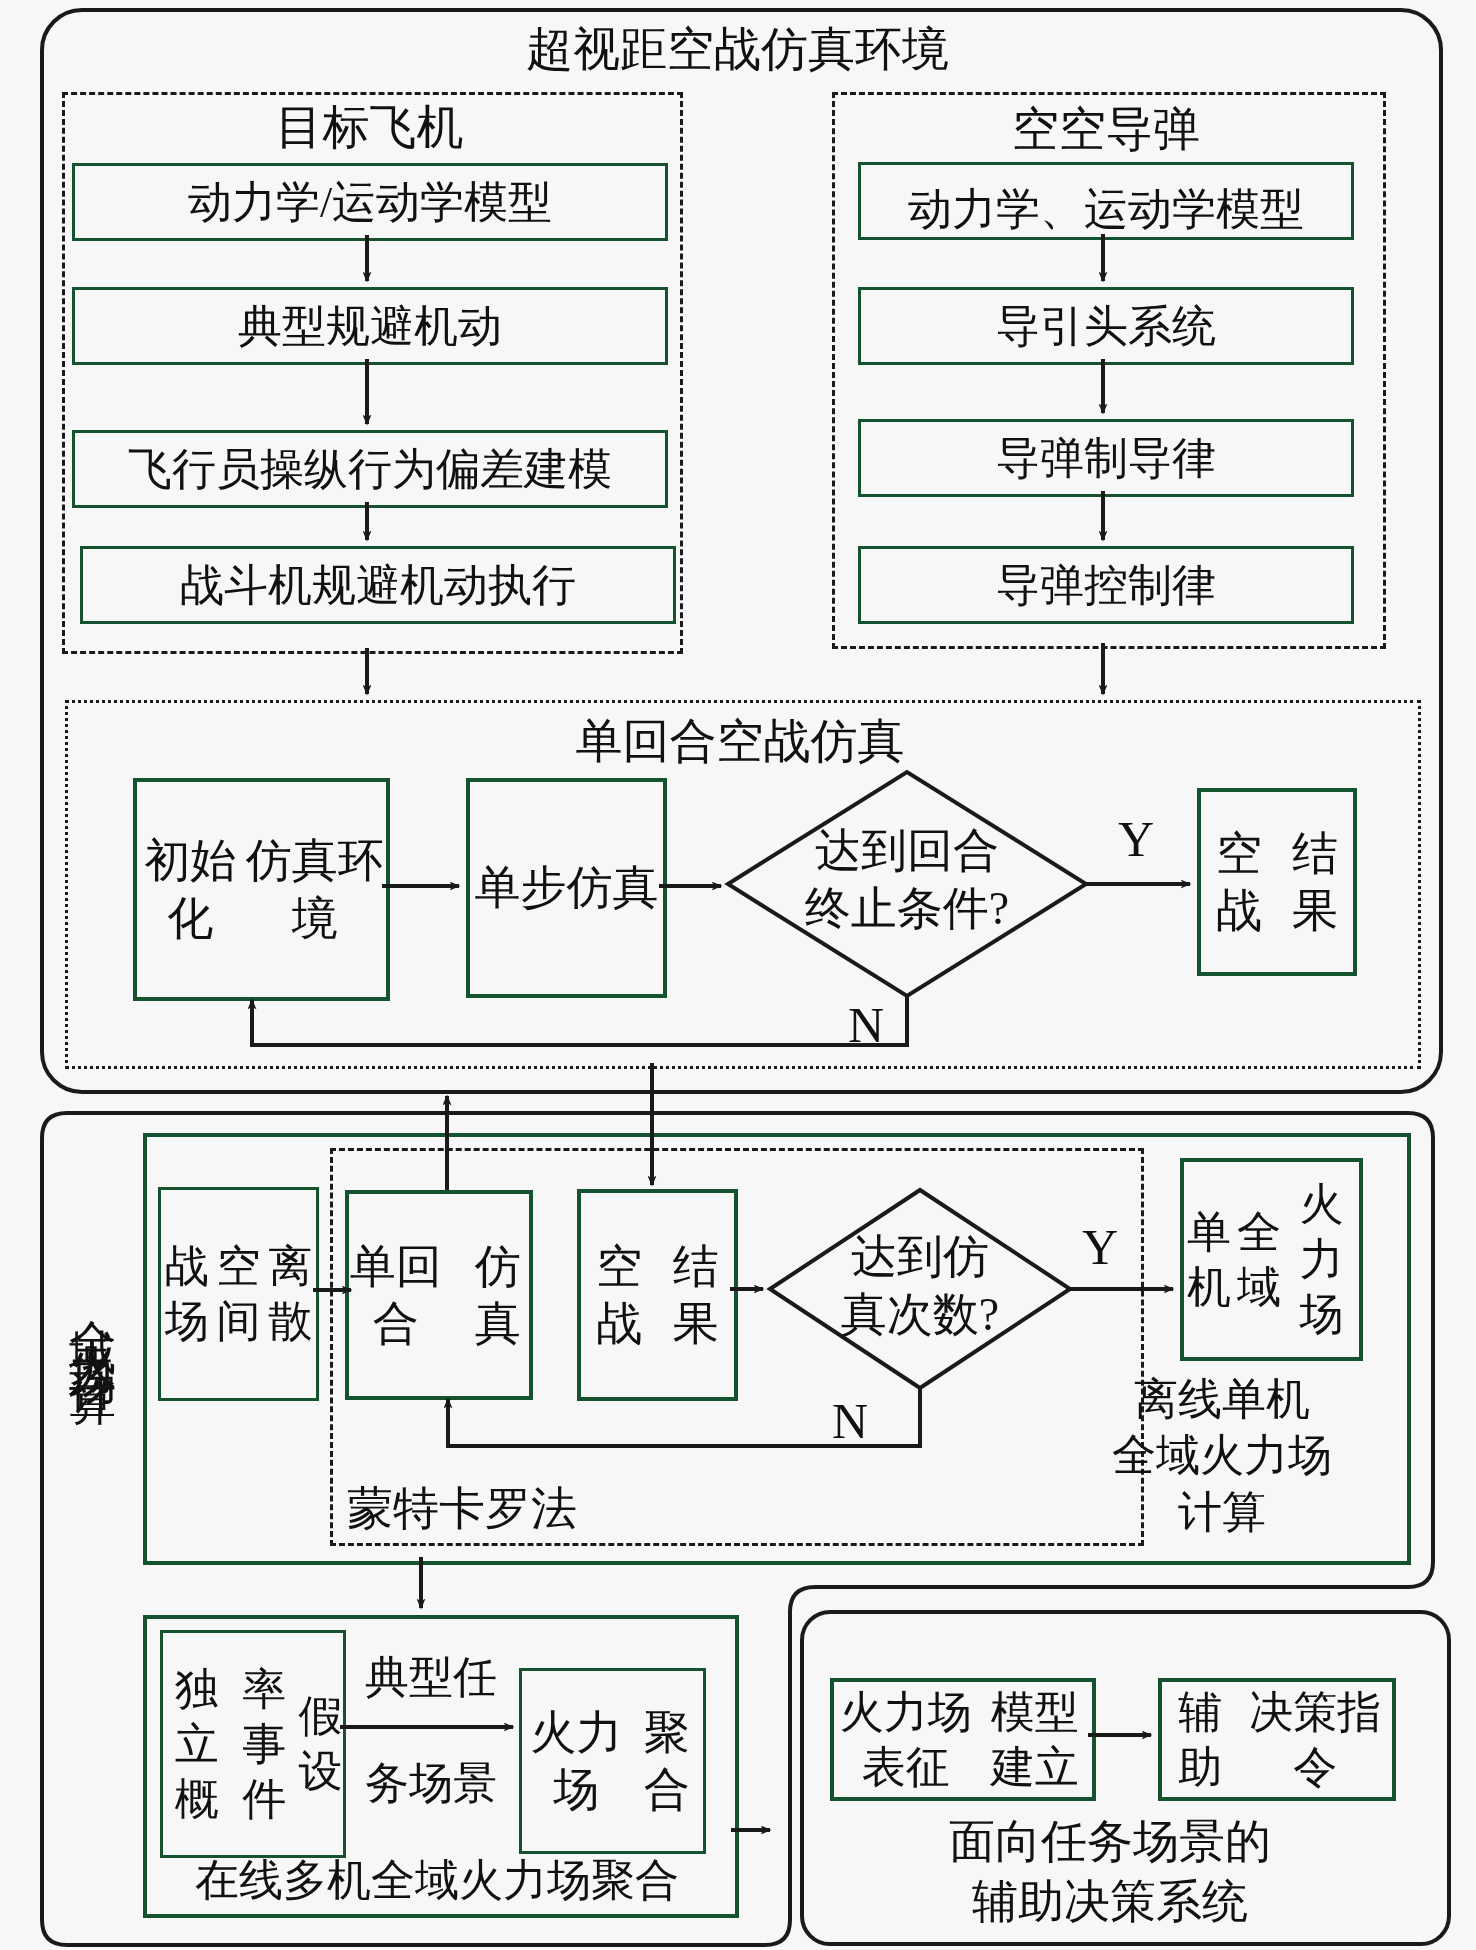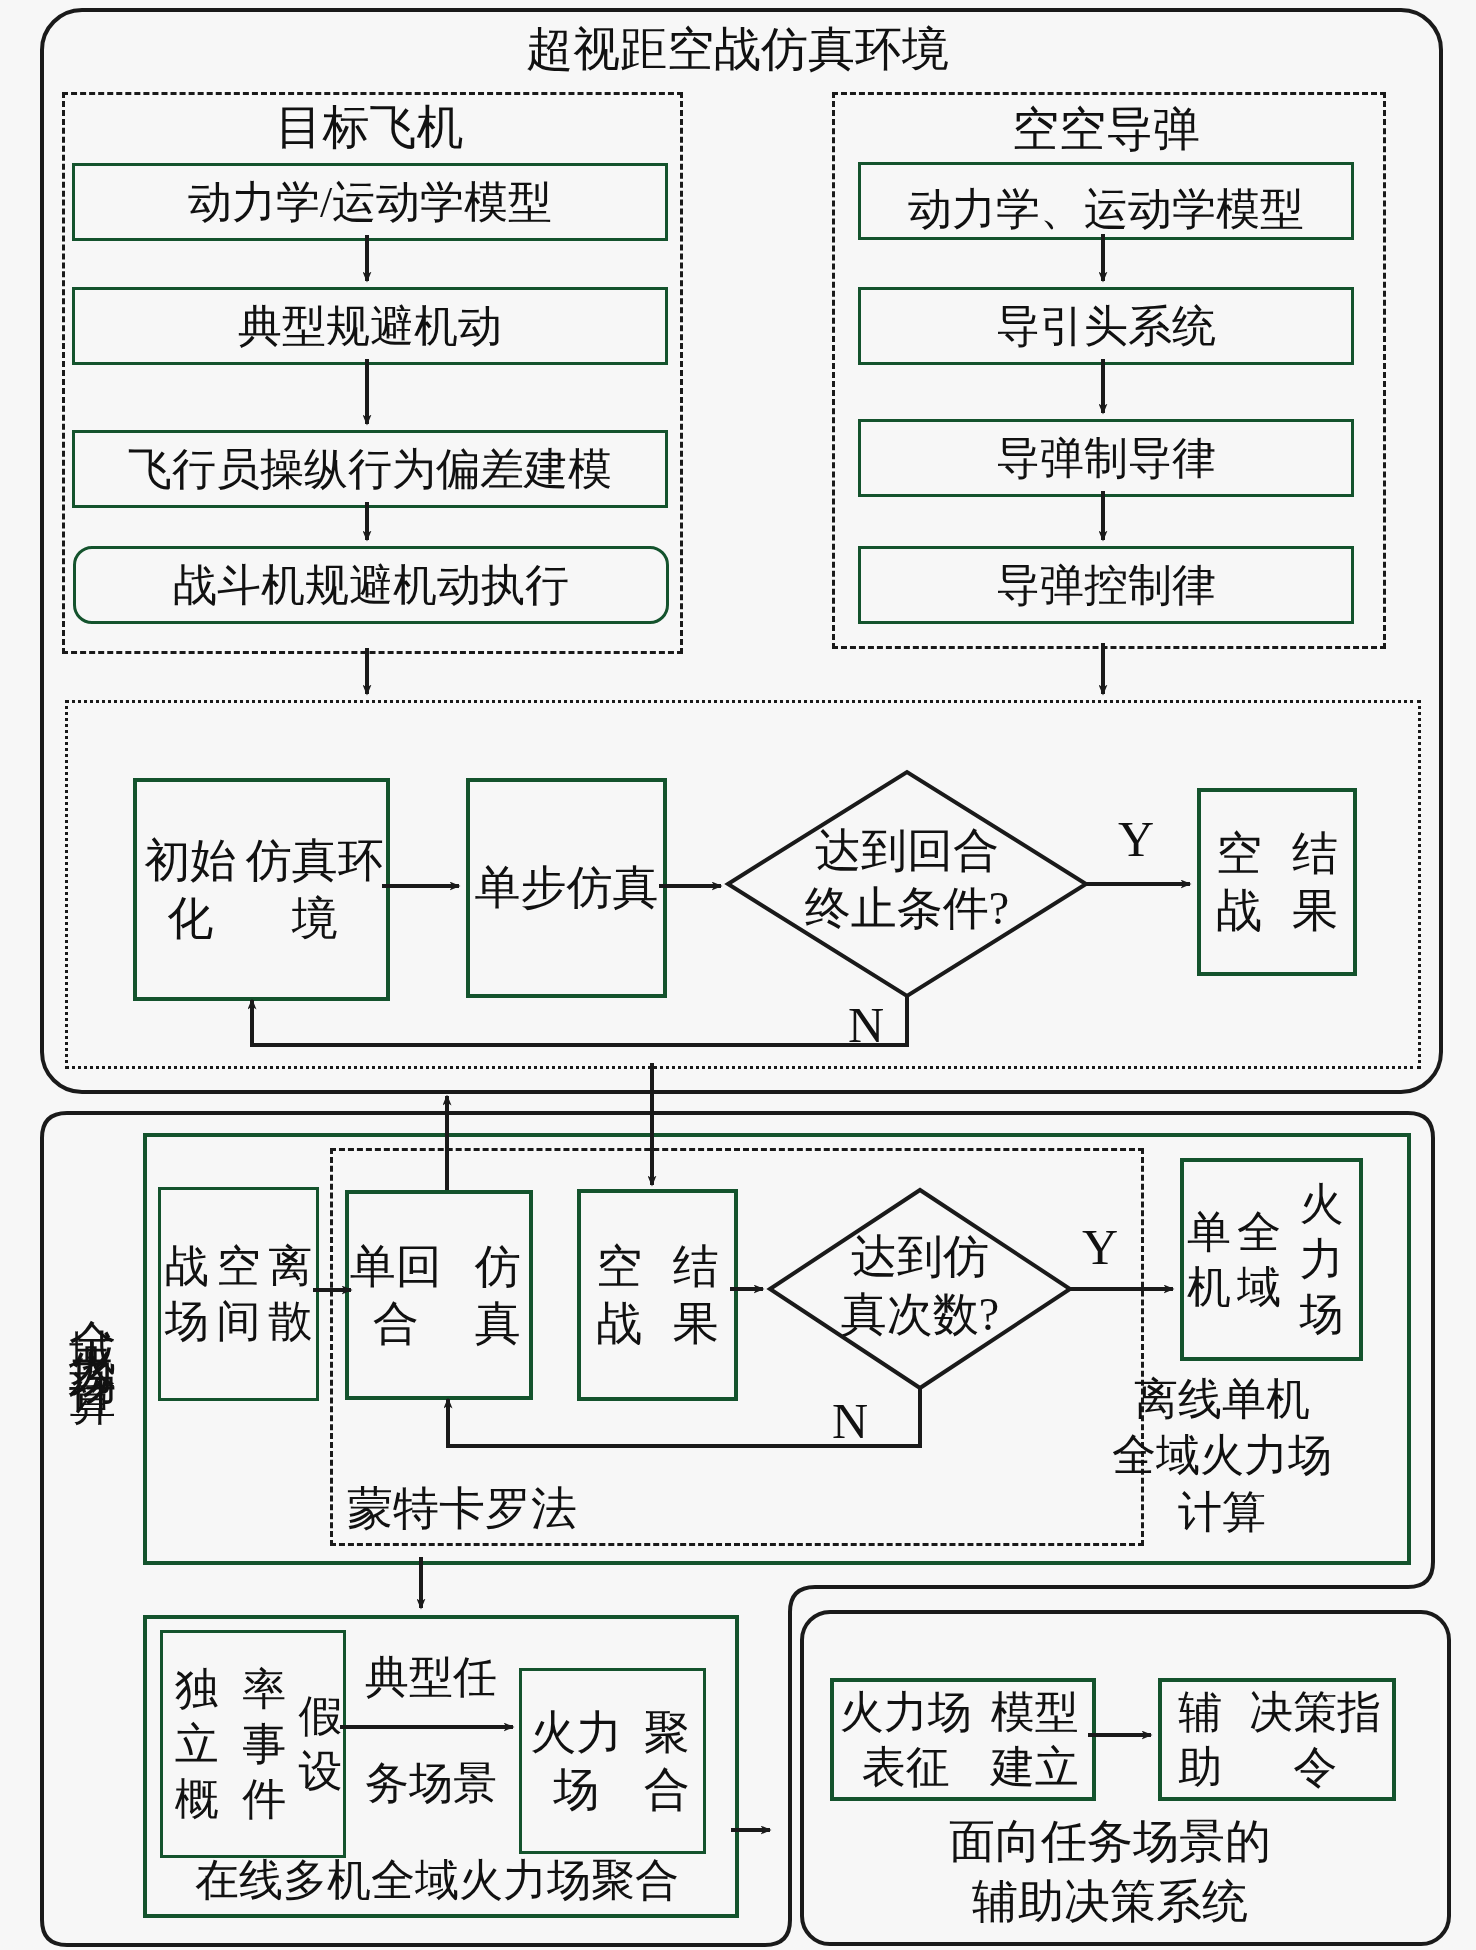--- a/index.html
+++ b/index.html
@@ -39,40 +39,41 @@
   <div class="label title" style="left:62px;top:98px;width:615px;">目标飞机</div>
   <div class="box" style="left:72px;top:163px;width:590px;height:72px;">
       <span>动力学/运动学模型</span>
     </div>
   <div class="box" style="left:72px;top:287px;width:590px;height:72px;">
       <span>典型规避机动</span>
     </div>
   <div class="box" style="left:72px;top:430px;width:590px;height:72px;">
       <span>飞行员操纵行为偏差建模</span>
     </div>
-  <div class="box" style="left:73px;top:546px;width:590px;height:72px;border-radius:19px;">
+  <div class="box" style="left:80px;top:546px;width:590px;height:72px;">
       <span>战斗机规避机动执行</span>
     </div>
 
   <div class="dashedbox" style="left:832px;top:92px;width:548px;height:551px;"></div>
   <div class="label title" style="left:832px;top:100px;width:548px;">空空导弹</div>
   <div class="box" style="left:858px;top:162px;width:490px;height:72px;align-items:flex-end;">
       <span>动力学、运动学模型</span>
     </div>
   <div class="box" style="left:858px;top:287px;width:490px;height:72px;">
       <span>导引头系统</span>
     </div>
   <div class="box" style="left:858px;top:419px;width:490px;height:72px;">
       <span>导弹制导律</span>
     </div>
   <div class="box" style="left:858px;top:546px;width:490px;height:72px;">
       <span>导弹控制律</span>
     </div>
 
   <div class="dottedbox" style="left:65px;top:700px;width:1350px;height:363px;"></div>
+  <div class="label title" style="left:65px;top:712px;width:1350px;">单回合空战仿真</div>
 
   <div class="box thick col" style="left:133px;top:778px;width:249px;height:215px;font-size:46px;">
     <span class="ln">初始化</span>
     <span class="ln">仿真环境</span>
   </div>
   <div class="box thick col" style="left:466px;top:778px;width:193px;height:212px;font-size:46px;">
     <span class="ln">单步</span>
     <span class="ln">仿真</span>
   </div>
   <div class="label" style="left:757px;top:822px;width:300px;font-size:46px;">

